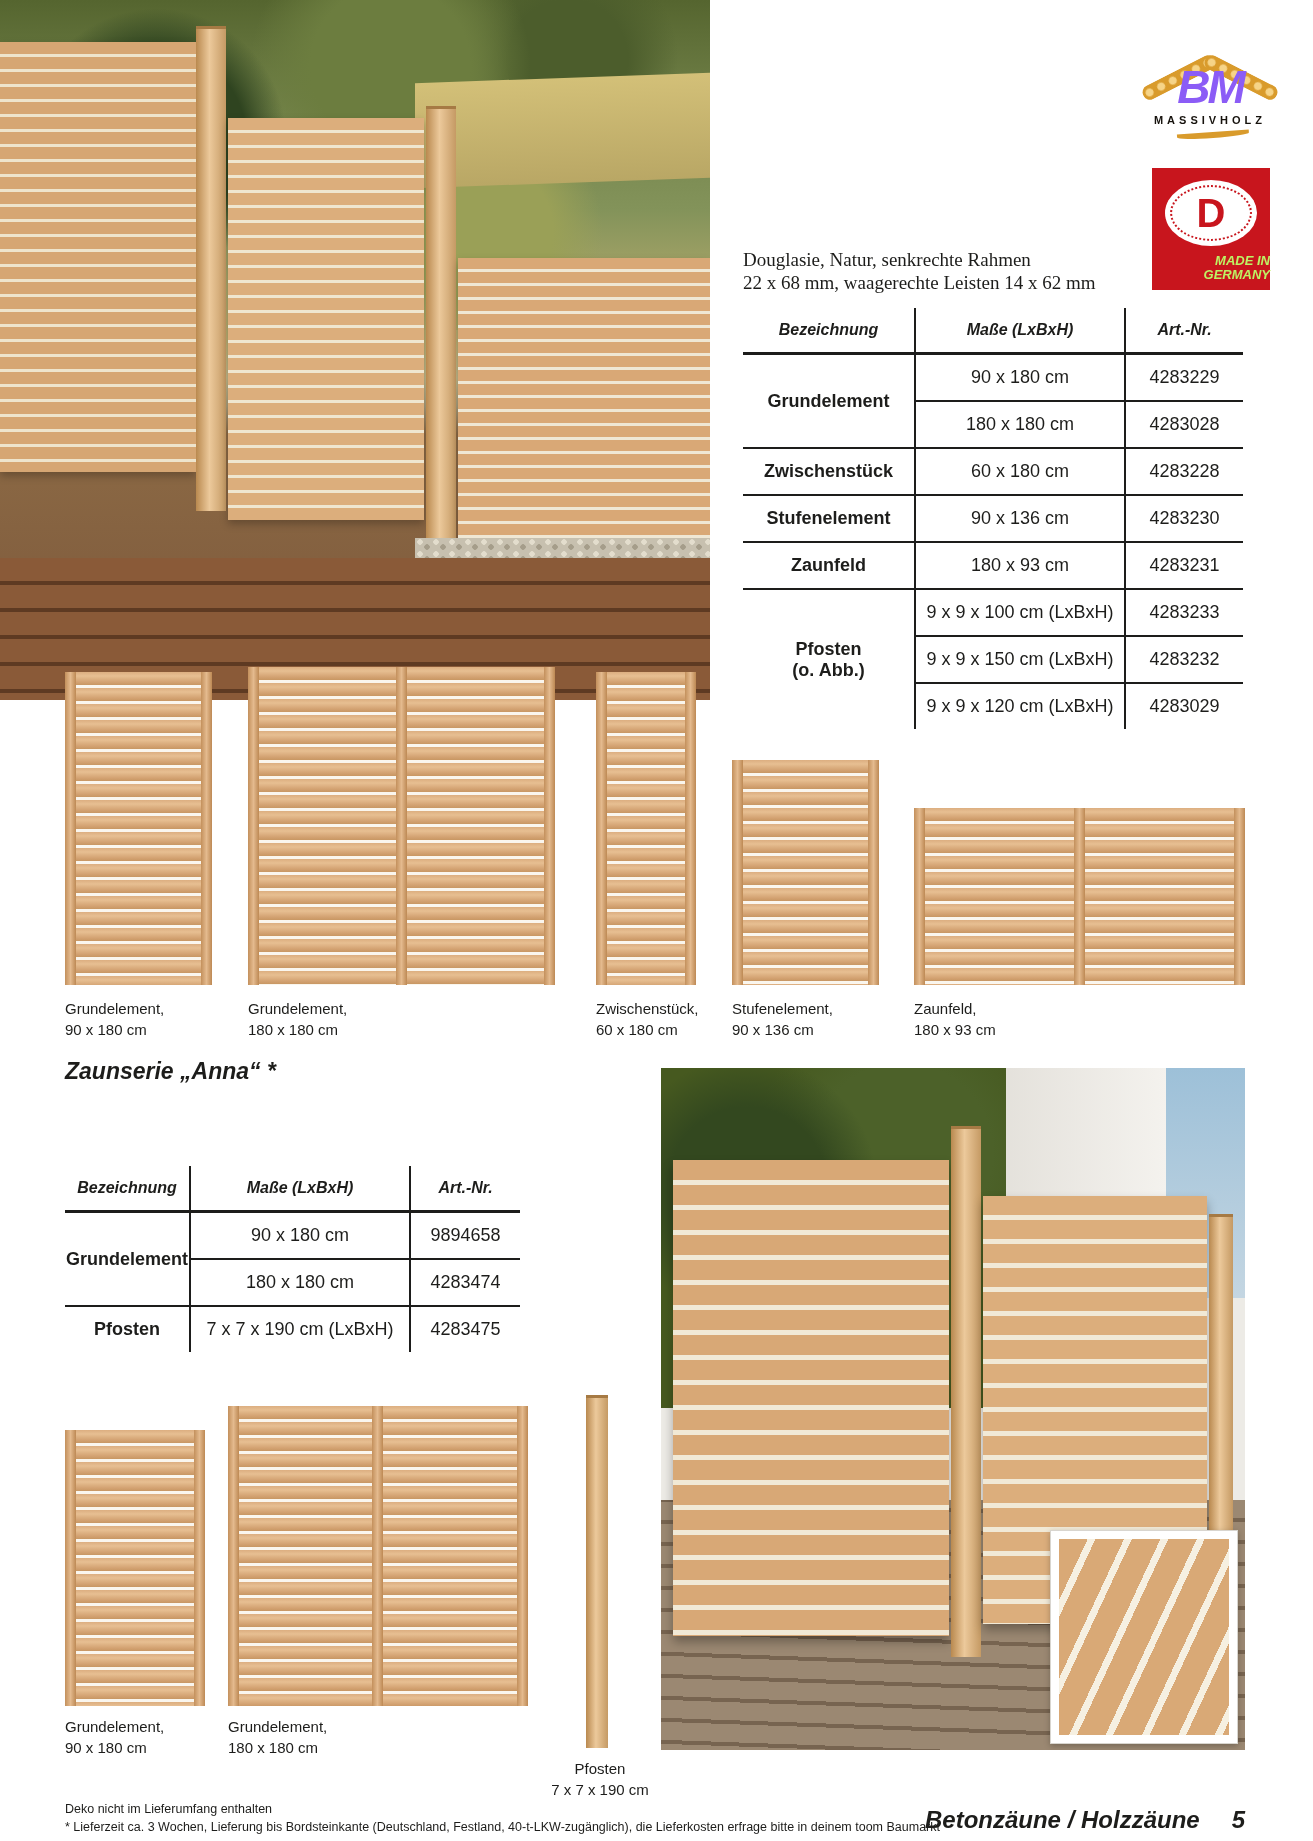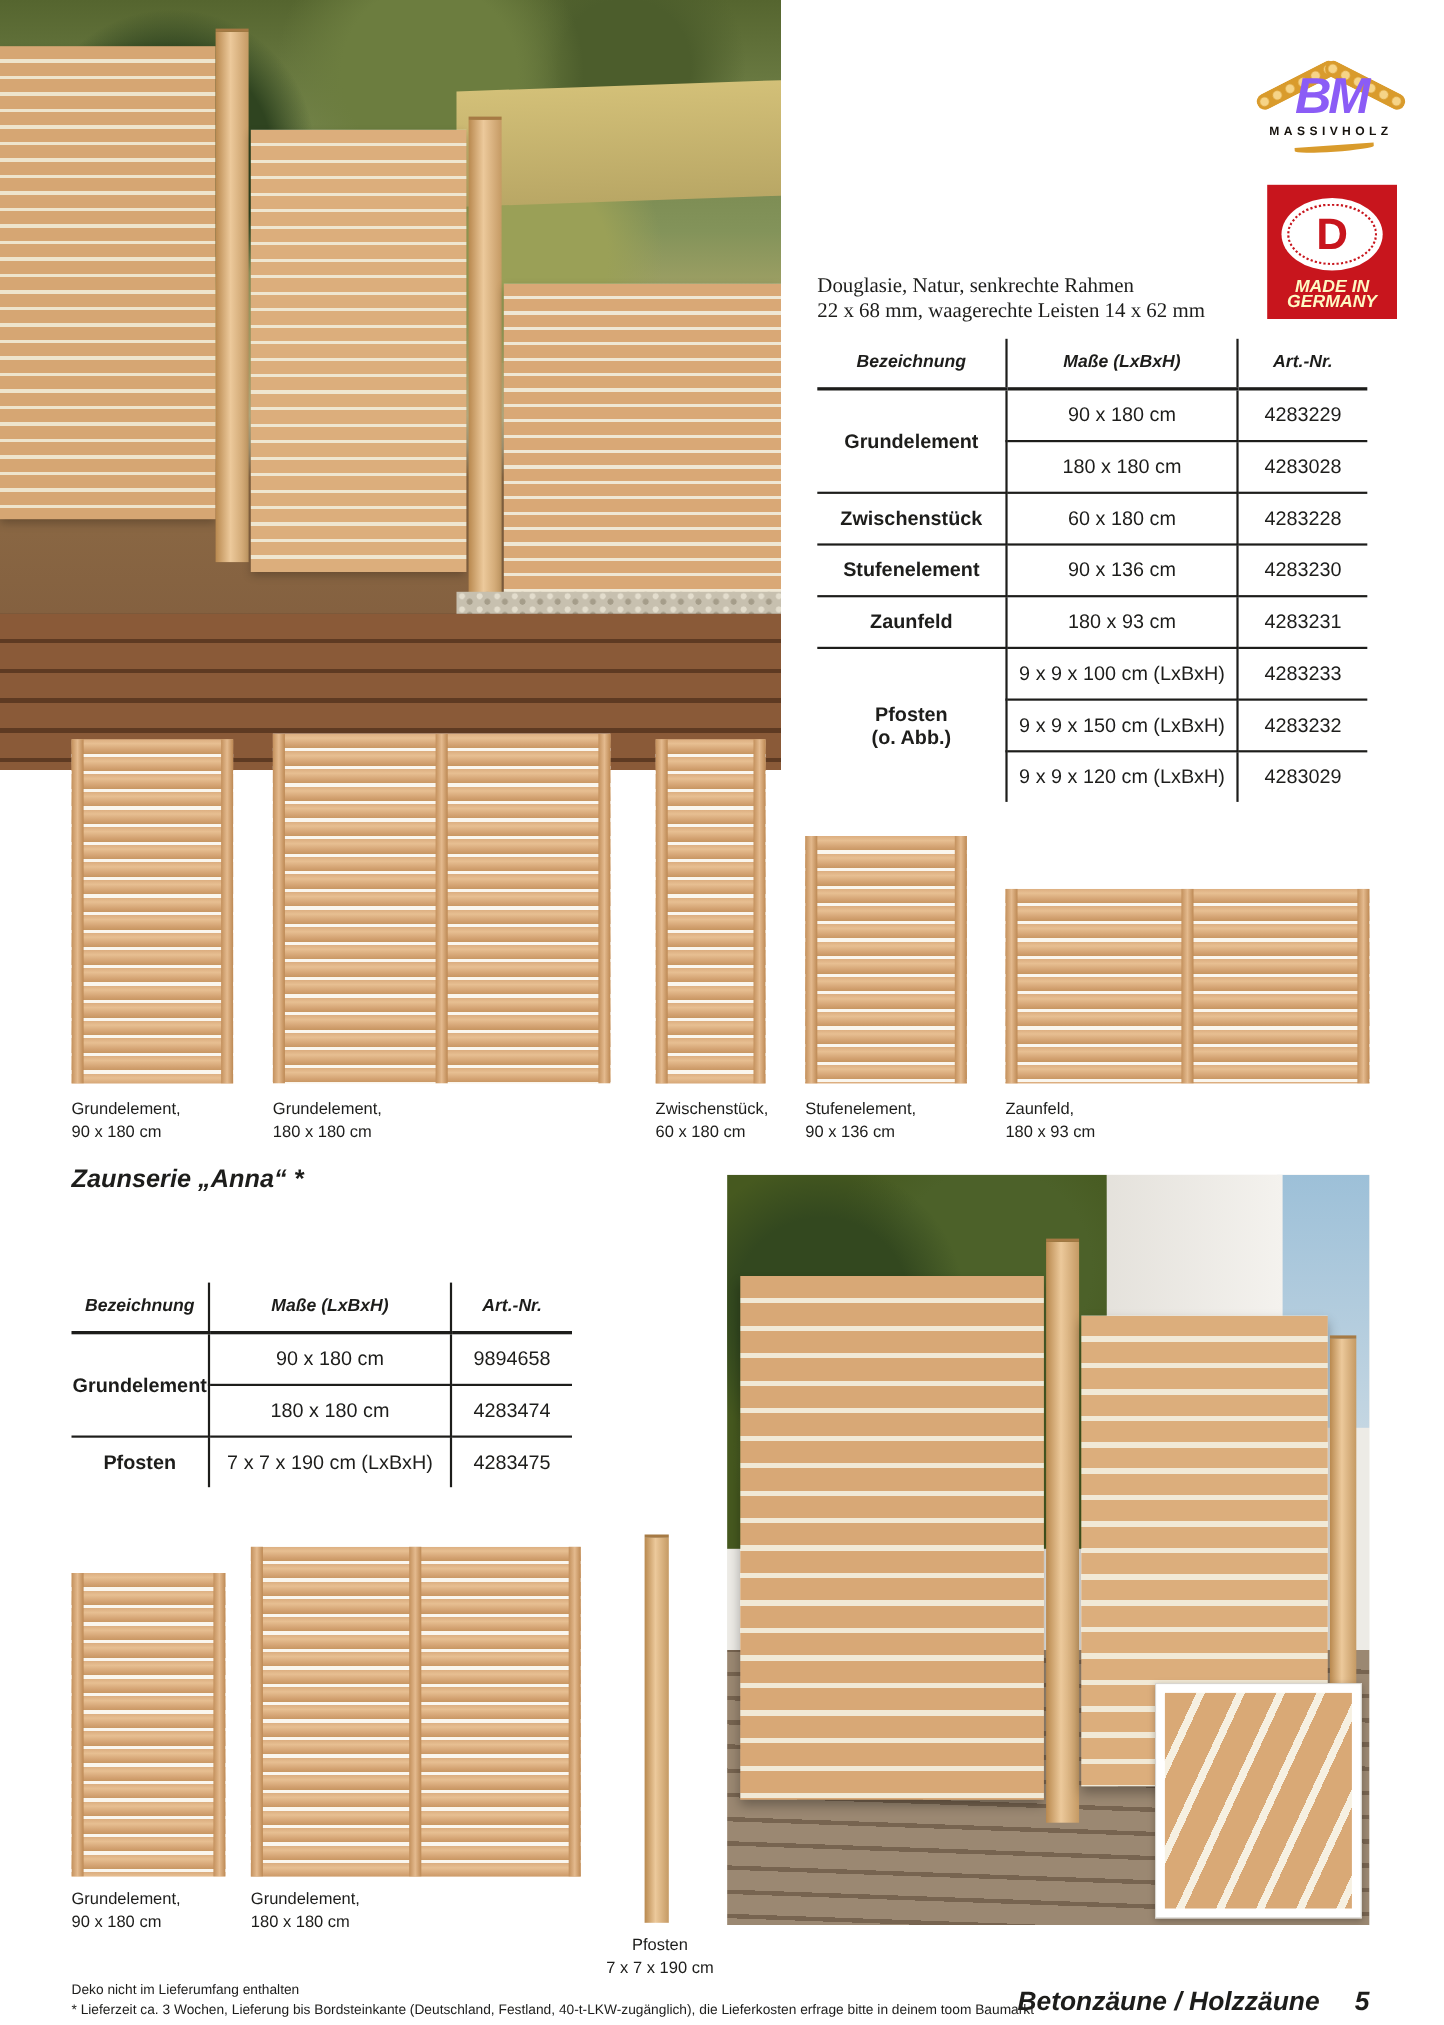--- a/index.html
+++ b/index.html
@@ -49,21 +49,21 @@
   .bm-roof-l { left:-4px; top:30px; transform:rotate(-27deg); }
   .bm-roof-r { right:-4px; top:30px; transform:rotate(27deg); }
   .bm-text { position:absolute; top:20px; width:100%; text-align:center; font-size:46px; font-weight:bold; font-style:italic; letter-spacing:-3px; color:#8b5cf6; }
   .bm-sub { position:absolute; top:74px; width:100%; text-align:center; font-size:11px; font-weight:bold; letter-spacing:4px; color:#16120d; }
   .bm-swoosh { position:absolute; top:92px; left:34px; width:72px; height:6px; background:#d99b2c; border-radius:0 0 100% 100%; transform:rotate(-4deg); }
 
   .made-badge { position:absolute; left:1152px; top:168px; width:118px; height:122px; background:#c8151d; }
   .badge-oval { position:absolute; left:13px; top:12px; width:92px; height:66px; background:#fff; border-radius:50%; display:flex; align-items:center; justify-content:center; }
   .badge-oval::before { content:""; position:absolute; inset:5px; border:2px dotted #c8151d; border-radius:50%; }
   .badge-d { color:#c8151d; font-size:40px; font-weight:bold; line-height:1; }
-  .badge-text { position:absolute; left:0; right:0; bottom:8px; text-align:center; color:#fef9c3; font-size:16px; font-weight:bold; font-style:italic; line-height:14px; }
+  .badge-text { position:absolute; left:0; right:0; bottom:8px; text-align:right; color:#bef264; font-size:13px; font-weight:bold; font-style:italic; line-height:14px; }
 
   
   .oregon-title { position:absolute; left:743px; top:146px; font-size:38px; line-height:42px; font-weight:bold; font-style:italic; letter-spacing:-1px; }
   .oregon-desc { position:absolute; left:743px; top:248px; font-size:19px; line-height:23px;font-family:Liberation Serif, serif; }
 
   table.spec { position:absolute; border-collapse:collapse; border-style:hidden; table-layout:fixed; }
   table.spec th { border:2px solid #1d1d1b; border-bottom:3px solid #1d1d1b; font-size:16px; font-style:italic; font-weight:bold; height:42px; }
   table.spec td { border:2px solid #1d1d1b; font-size:18px; height:43px; text-align:center; vertical-align:middle; }
   table.spec td.cell-name { font-weight:bold; white-space:pre-line; line-height:21px; }
   #oregon-table { left:743px; top:308px; width:500px; }

